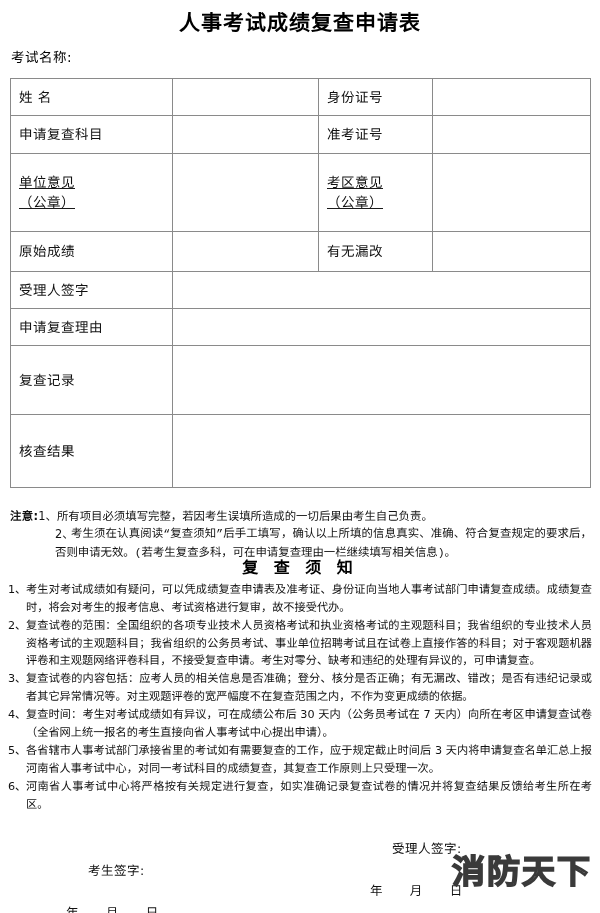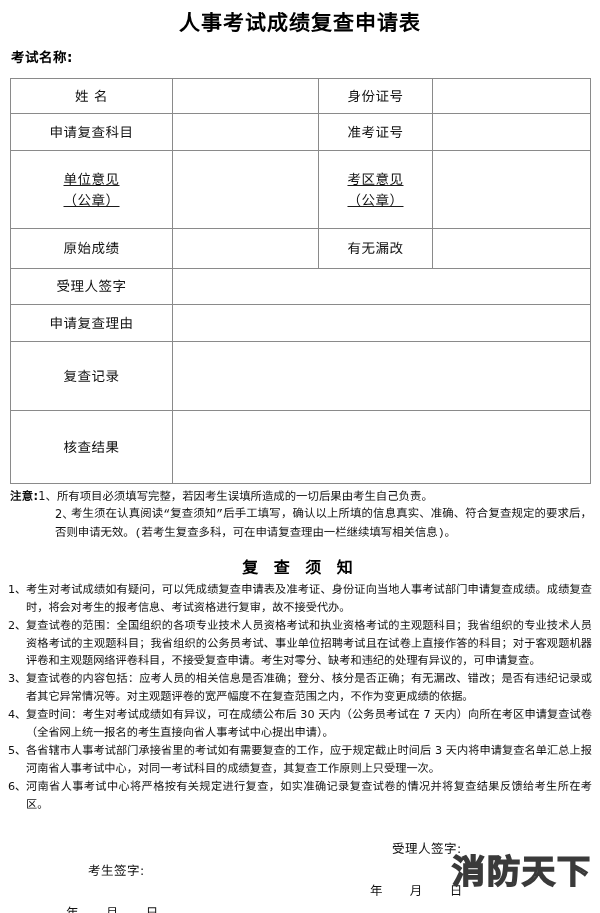--- a/index.html
+++ b/index.html
@@ -36,41 +36,41 @@
     letter-spacing: 1px;
     font-family: "DejaVu Serif", "Liberation Serif", serif;
     color: #000;
   }
 
   .exam-name-label {
     position: absolute;
     top: 46px;
     left: 11px;
     font-size: 13.5px;
-    font-weight: 700;
+    font-weight: 400;
     color: #000;
     letter-spacing: 0.5px;
   }
 
   
   .form-table {
     position: absolute;
     top: 78px;
     left: 10px;
     width: 580px;
     border-collapse: collapse;
     table-layout: fixed;
   }
   .form-table td {
     border: 1px solid #8a8a8a;
     font-size: 13px;
     color: #111;
-    text-align: center;
+    text-align: left;
     vertical-align: middle;
-    padding: 0;
+    padding: 8px;
     line-height: 1.5;
   }
   .form-table td.label {
     font-size: 13.5px;
     letter-spacing: 0.5px;
     white-space: pre-line;
   }
   .form-table td.blank {
     background: #fff;
   }
@@ -93,20 +93,21 @@
     top: 487px;
     left: 10px;
     width: 582px;
     font-size: 11.4px;
     line-height: 1.62;
     color: #111;
   }
   .notice-row {
     display: flex;
     align-items: flex-end;
+    margin-top: 20px;
   }
   .notice-head {
     font-weight: 700;
     flex: 0 0 auto;
     white-space: nowrap;
     letter-spacing: 0.3px;
   }
   .notice-body {
     flex: 1 1 auto;
   }

